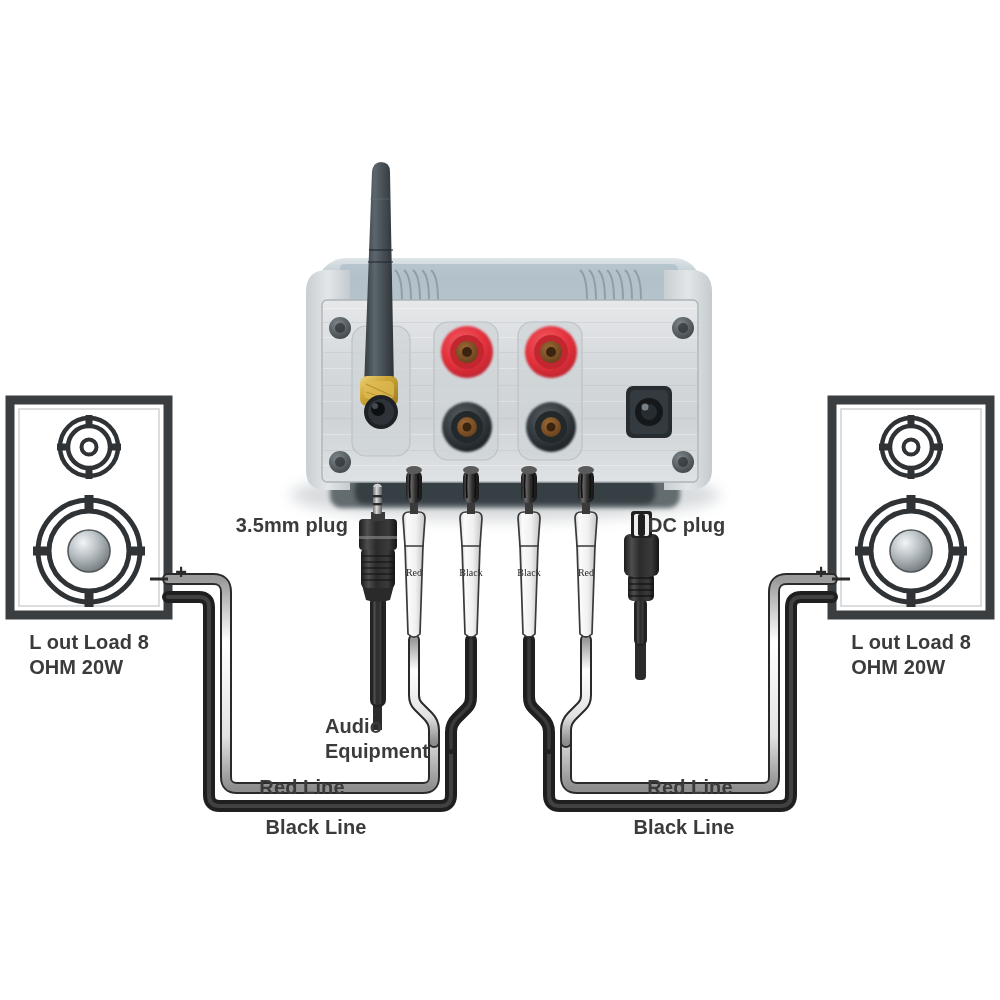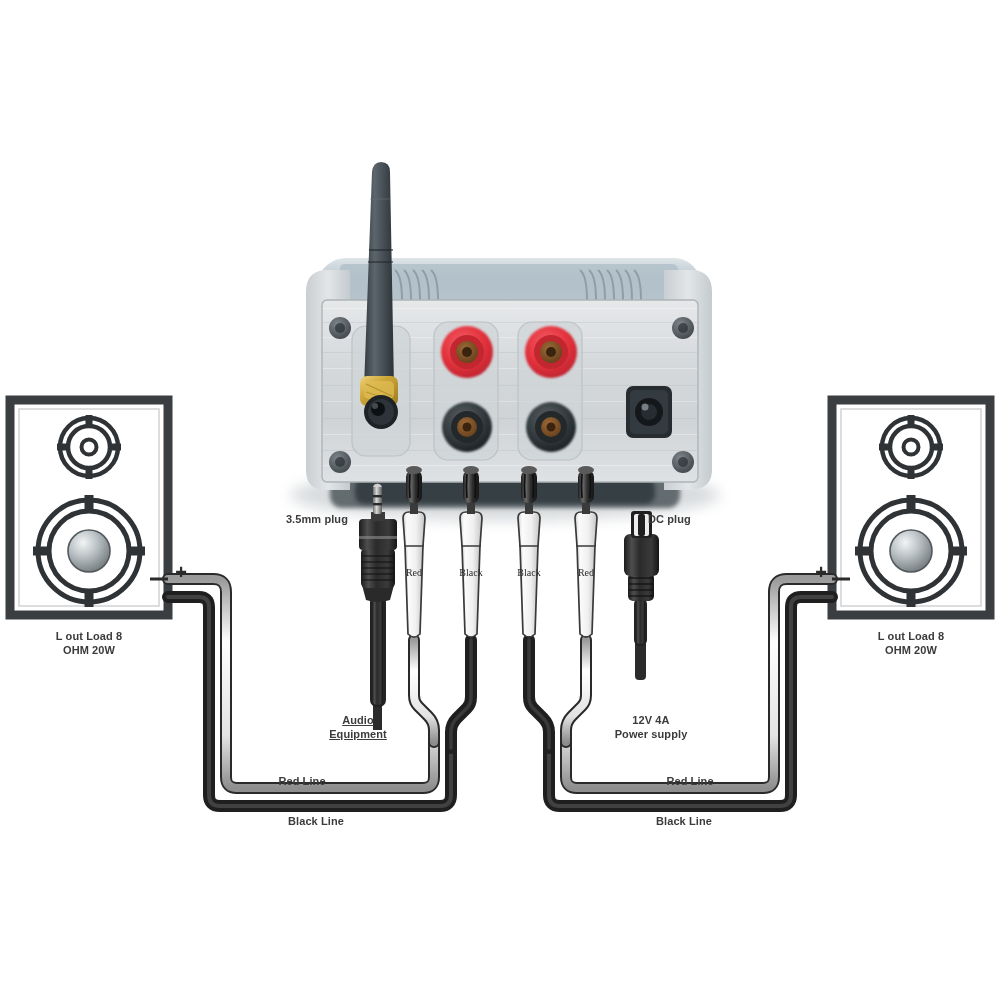--- a/index.html
+++ b/index.html
@@ -21,28 +21,28 @@
     position: absolute;
     left: 0;
     top: 0;
     width: 1000px;
     height: 1000px;
   }
   .lbl {
     position: absolute;
     color: #3b3b3b;
     font-family: "Liberation Sans", sans-serif;
-    font-size: 11px;
+    font-size: 20px;
     font-weight: 600;
     letter-spacing: .1px;
     line-height: 1.25;
     white-space: pre;
     user-select: none;
   }
-  .lbl.center { text-align: center; transform: translateX(-50%); }
+  .lbl.center { text-align: left; transform: translateX(-50%); }
   .lbl.right  { text-align: right;  transform: translateX(-100%); }
   .plugname {
     position: absolute;
     font-family: "Liberation Serif", serif;
     font-size: 10px;
     color: #2a2a2a;
     transform: translateX(-50%);
     text-align: center;
     white-space: pre;
     user-select: none;
@@ -434,25 +434,23 @@
     </g>
 
     <line x1="168" y1="579" x2="150" y2="579" stroke="#2b2b2b" stroke-width="3"></line>
     <line x1="832" y1="579" x2="850" y2="579" stroke="#2b2b2b" stroke-width="3"></line>
   </svg>
 
   <div class="lbl right" style="left:348px; top:513px;">3.5mm plug</div>
 
   <div class="lbl" style="left:648px; top:513px;">DC plug</div>
 
-  <div class="lbl center" style="left:358px; top:714px;text-decoration:underline;">Audio
+  <div class="lbl center" style="left:377px; top:714px;">Audio
 Equipment</div>
 
-  <div class="lbl center" style="left:651px; top:714px;">12V 4A
-Power supply</div>
 
   <div class="lbl center" style="left:302px; top:775px;">Red Line</div>
 
   <div class="lbl center" style="left:316px; top:815px;">Black Line</div>
 
   <div class="lbl center" style="left:690px; top:775px;">Red Line</div>
 
   <div class="lbl center" style="left:684px; top:815px;">Black Line</div>
 
   <div class="lbl center" style="left:89px; top:630px;">L out Load 8

